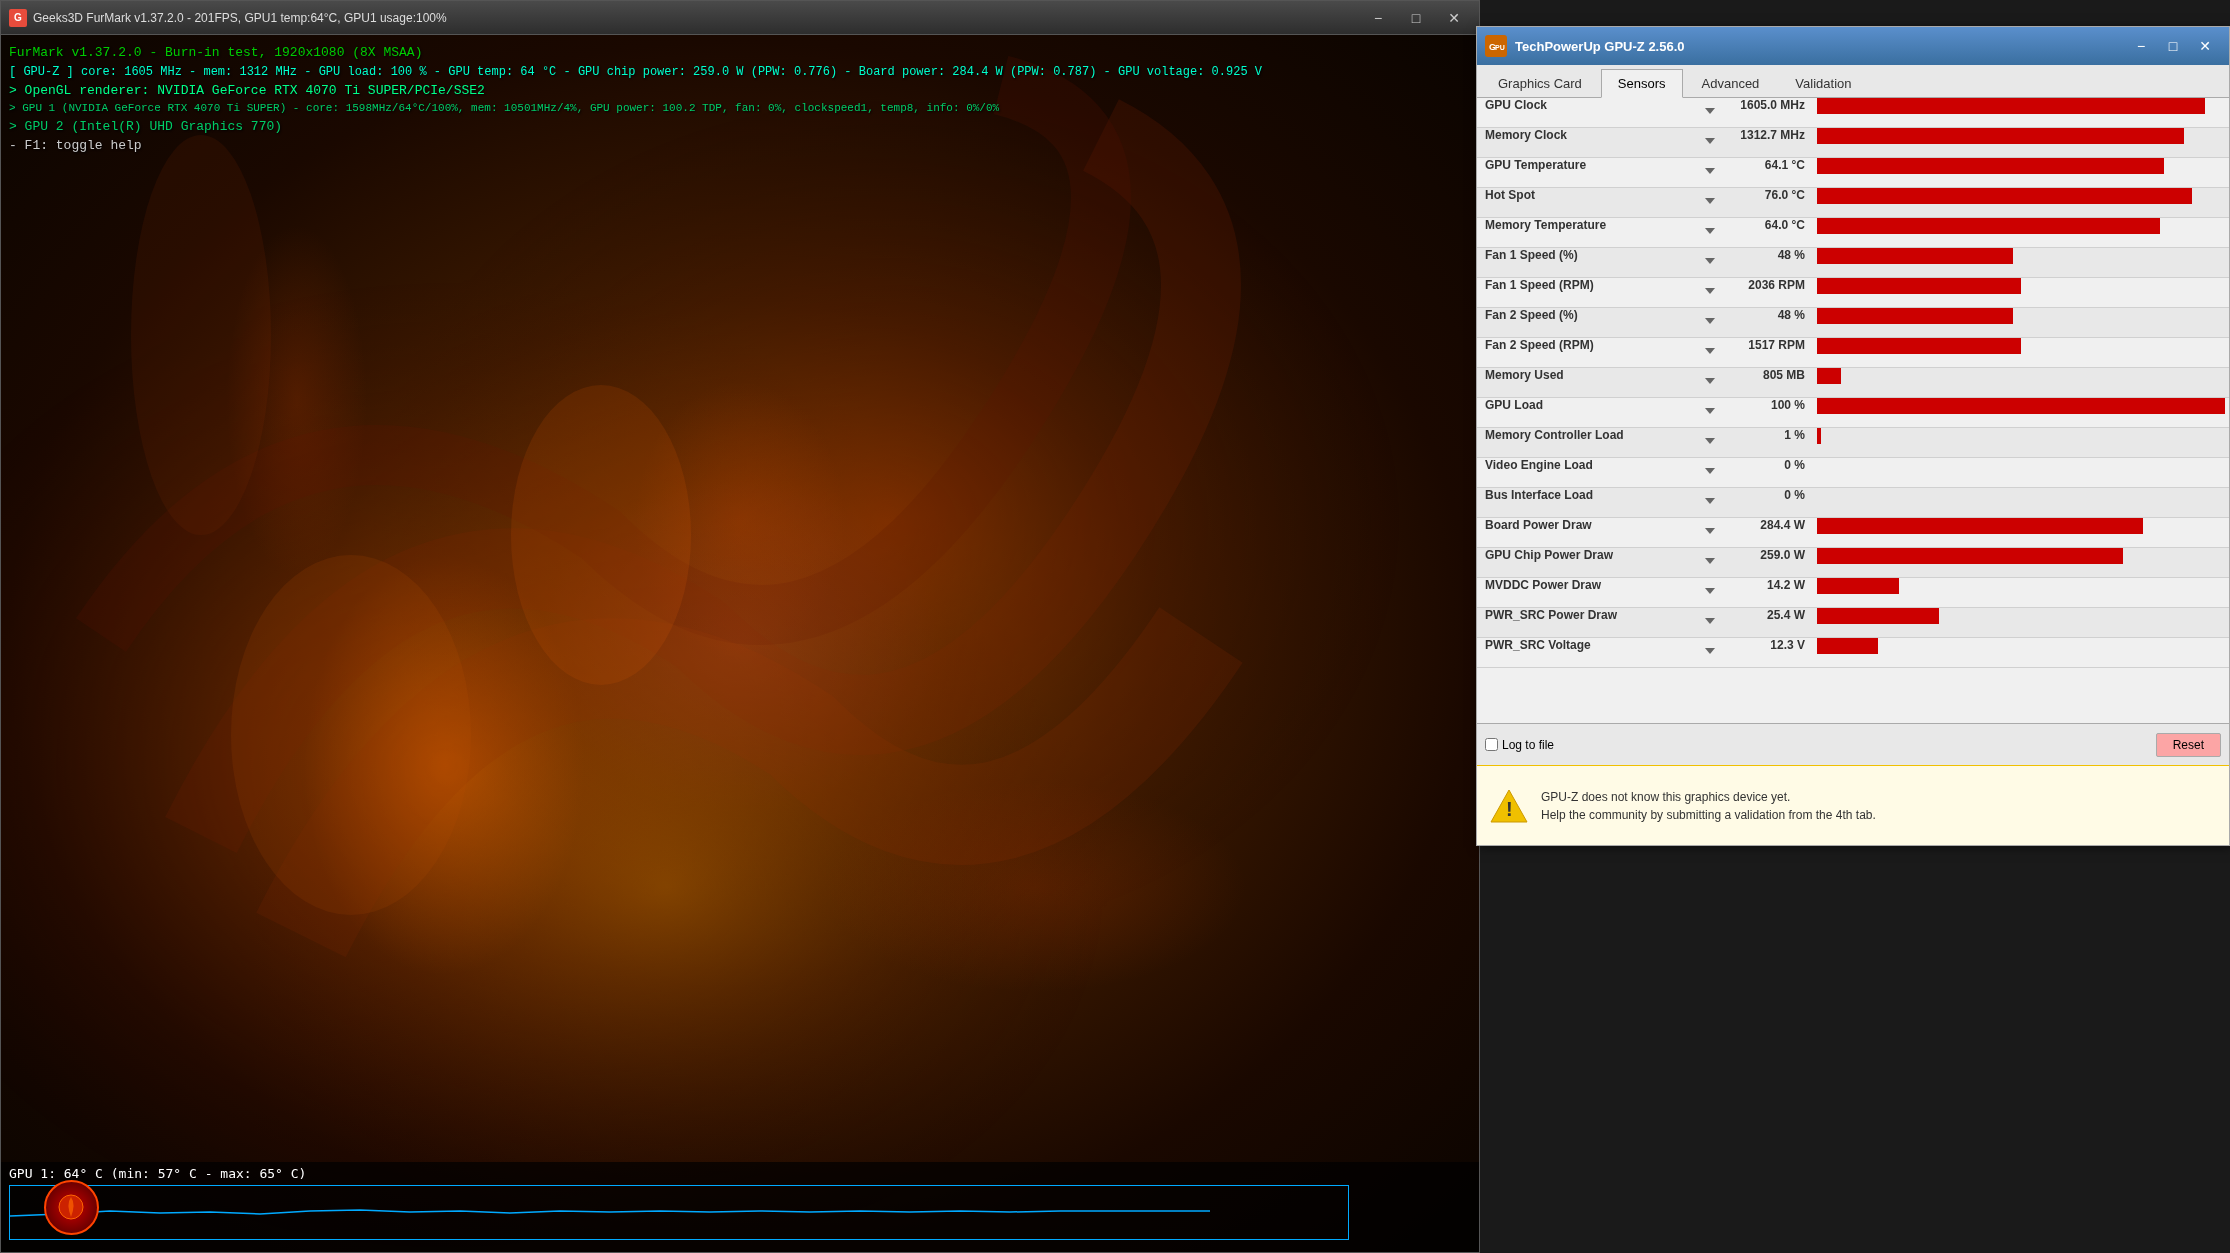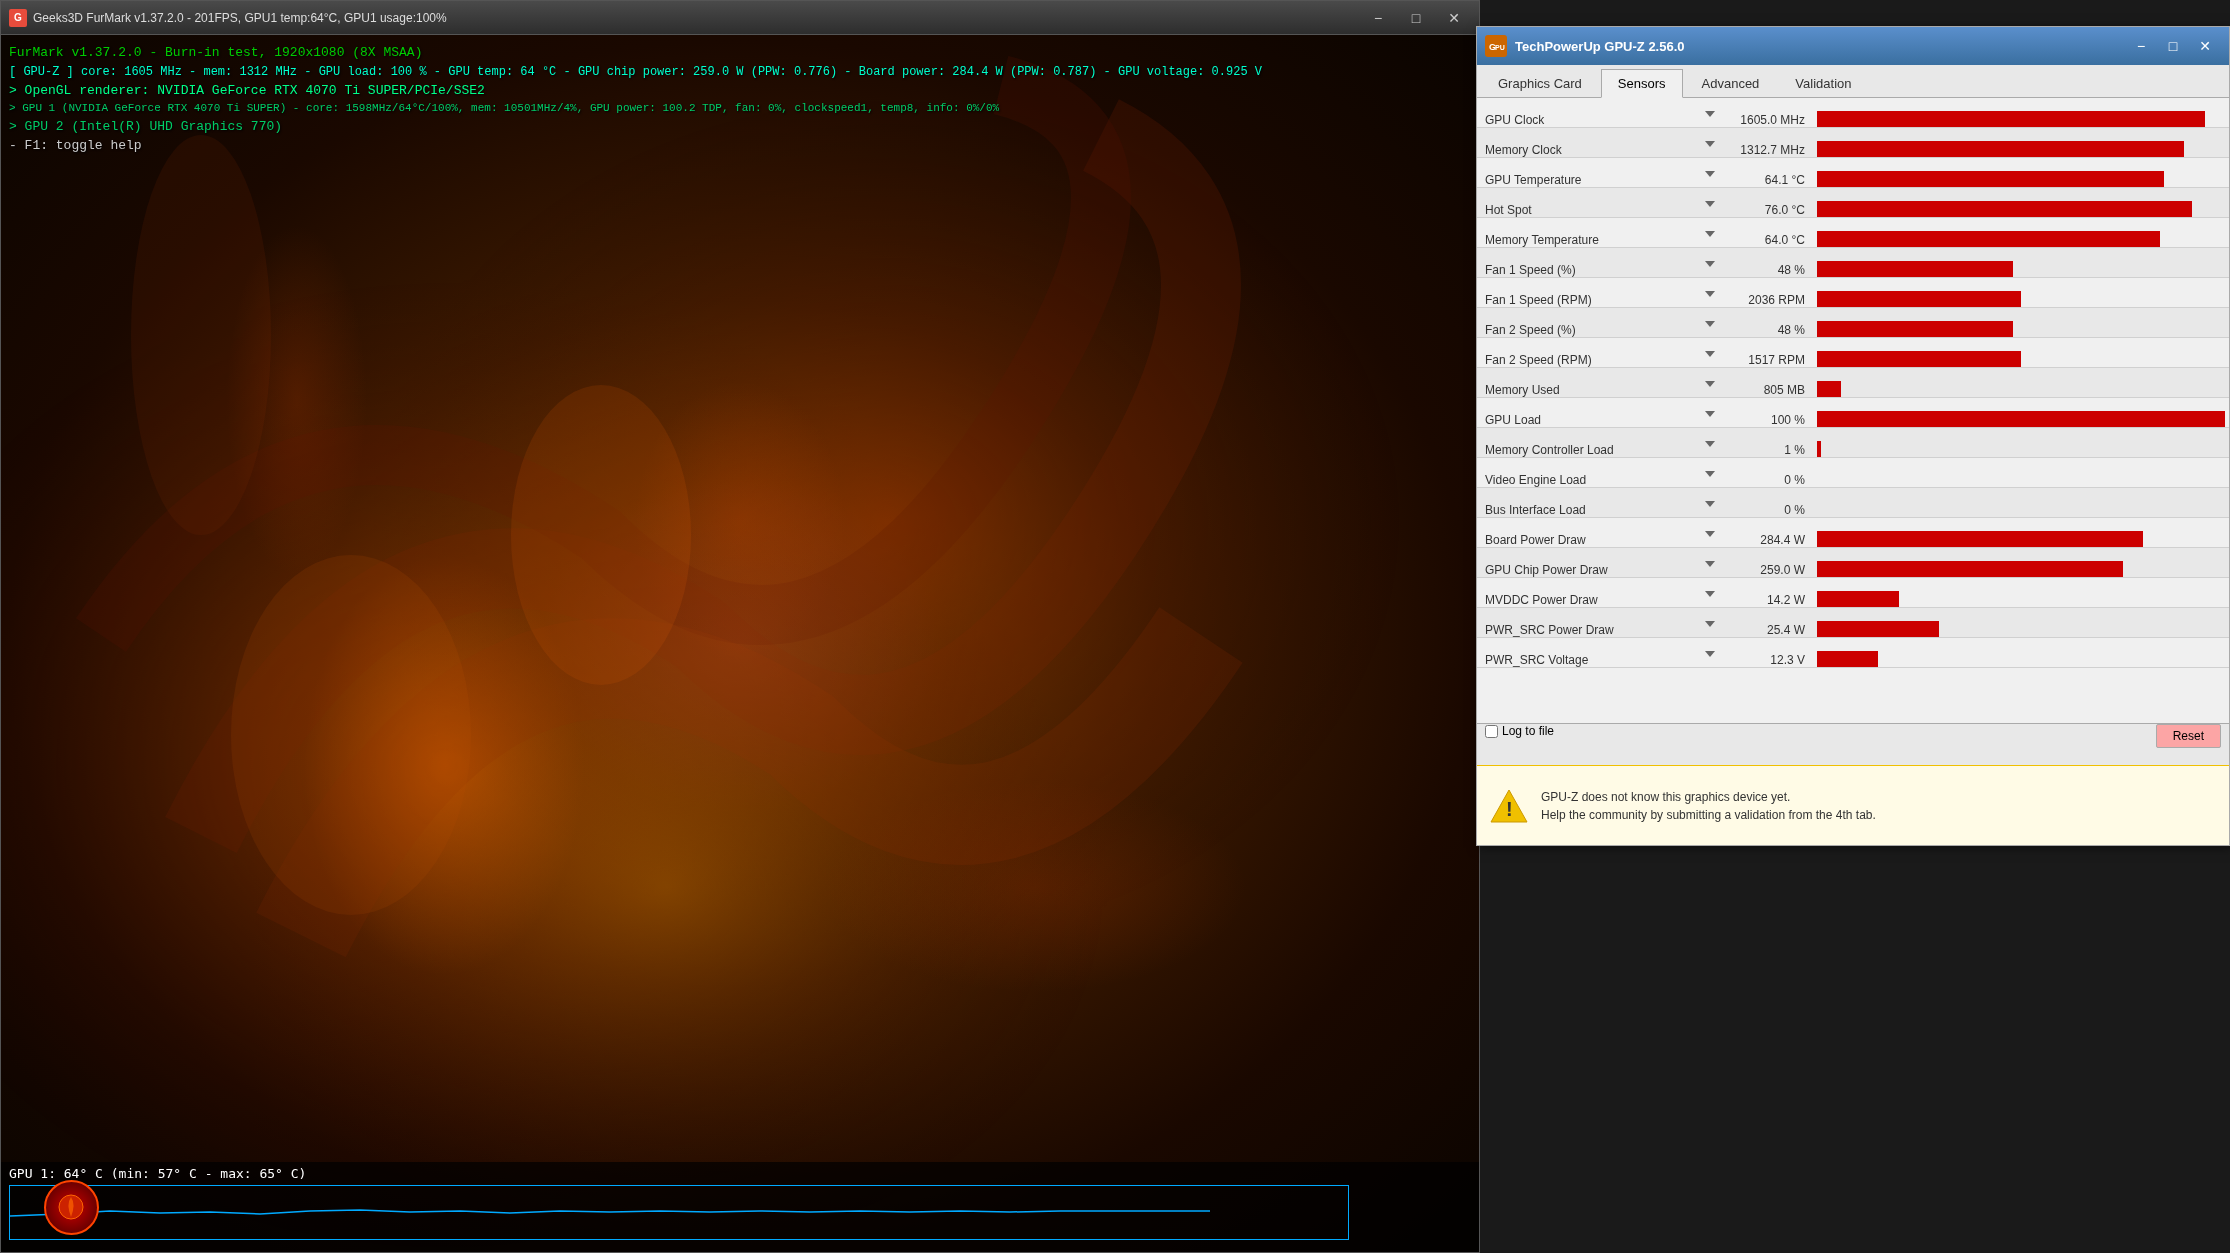--- a/index.html
+++ b/index.html
@@ -208,23 +208,24 @@
     }
 
     
     .sensors-table {
       width: 100%;
       background: #f0f0f0;
     }
 
     .sensor-row {
       display: flex;
-      align-items: flex-end;
+      align-items: flex-start;
       border-bottom: 1px solid #d0d0d0;
       height: 30px;
+      font-weight: bold;
     }
 
     .sensor-row:nth-child(even) {
       background: #e8e8e8;
     }
 
     .sensor-name {
       width: 220px;
       padding: 0 8px;
       font-size: 12px;
@@ -274,21 +275,21 @@
     
     .gpuz-bottom {
       position: absolute;
       bottom: 80px;
       left: 0;
       right: 0;
       height: 42px;
       background: #e8e8e8;
       border-top: 1px solid #aaa;
       display: flex;
-      align-items: flex-start;
+      align-items: center;
       padding: 0 8px;
       gap: 8px;
     }
 
     .log-checkbox {
       display: flex;
       align-items: center;
       gap: 4px;
       font-size: 12px;
     }

